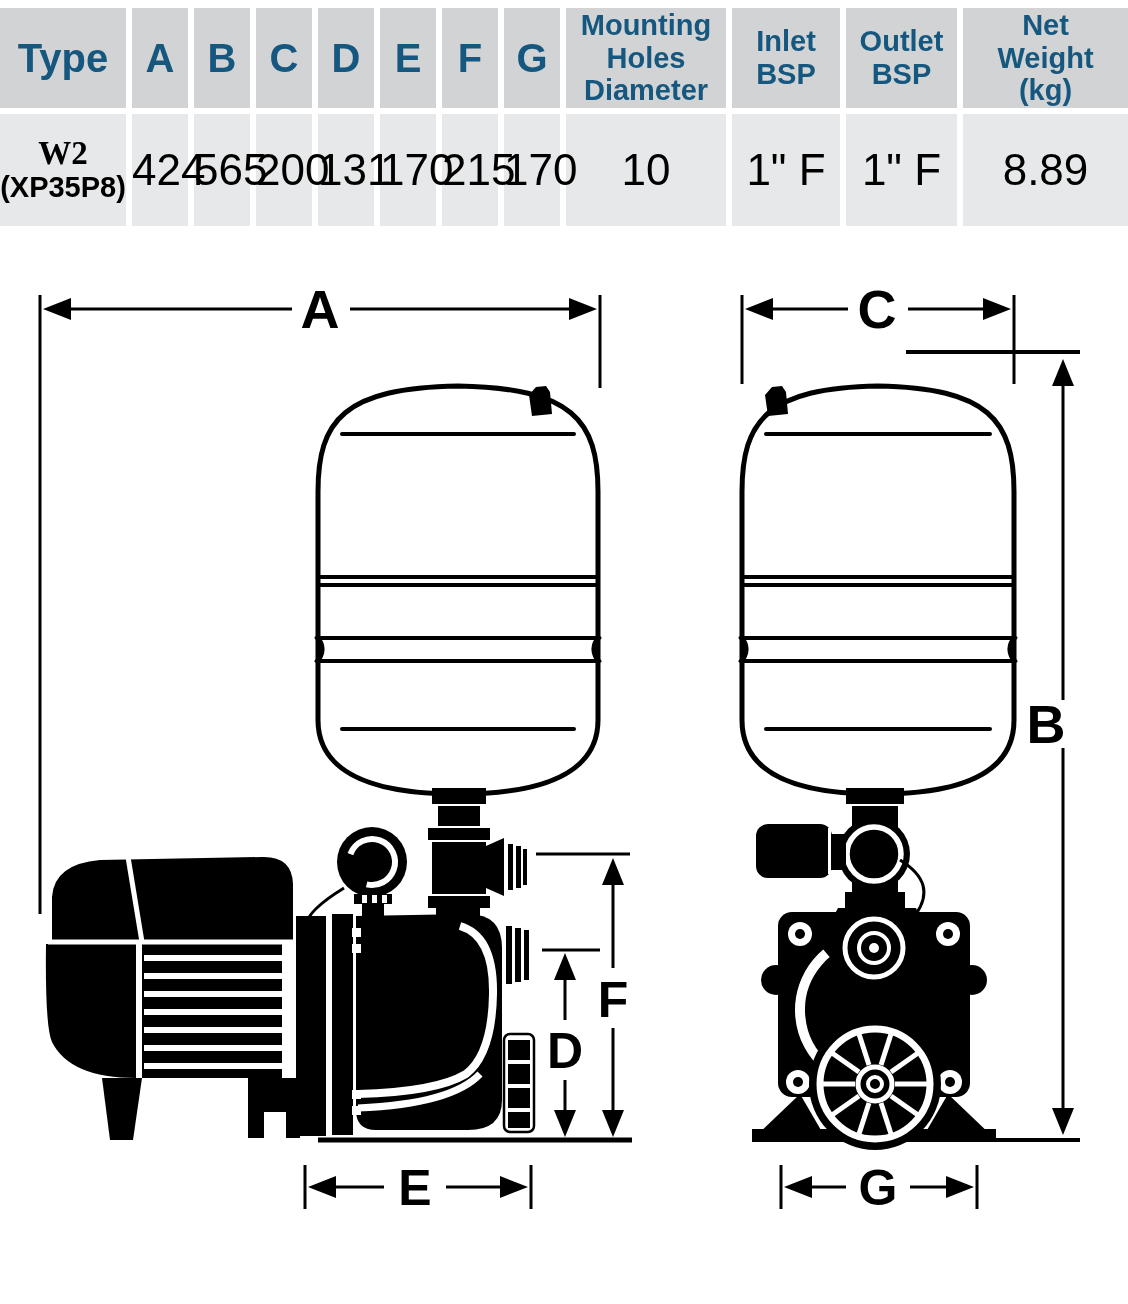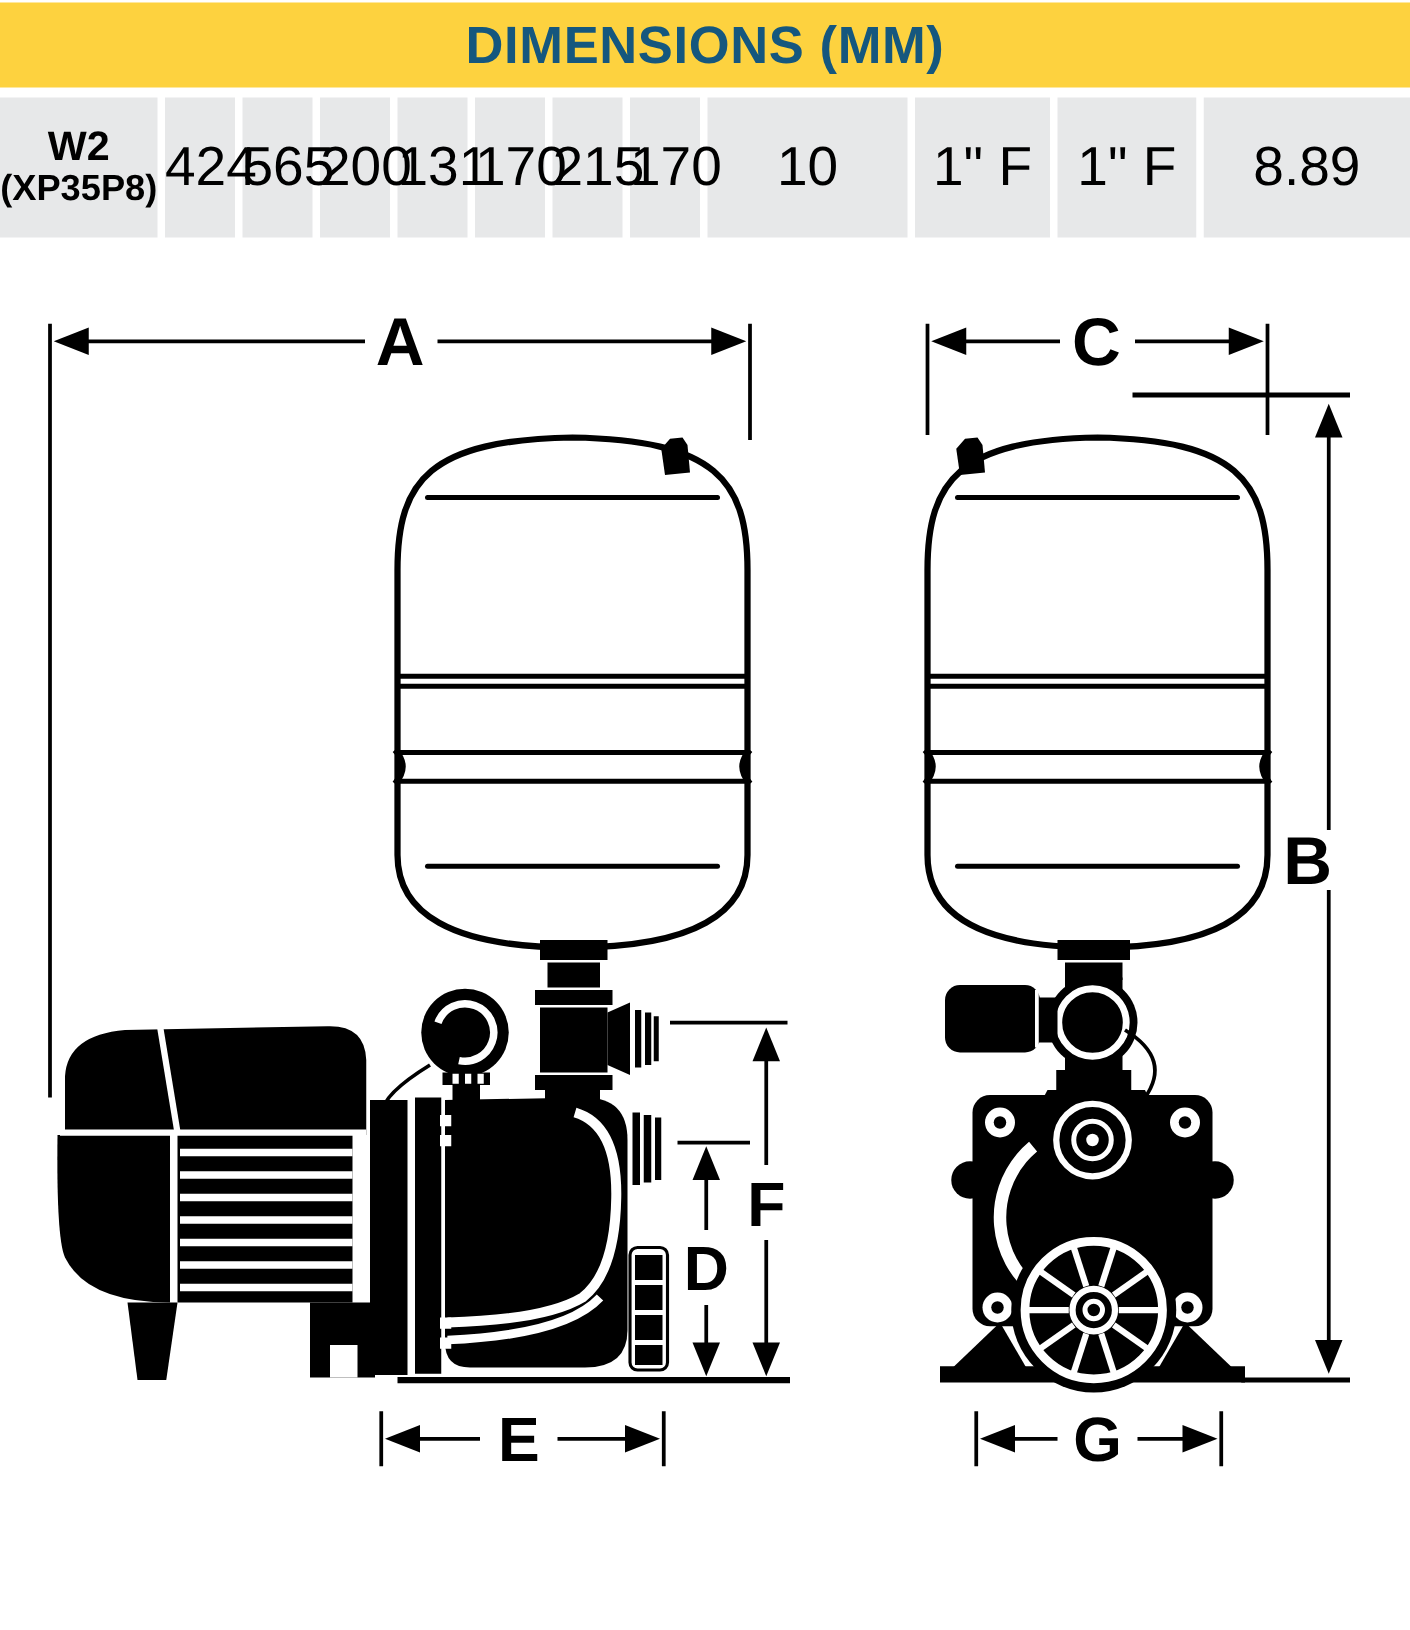--- a/index.html
+++ b/index.html
@@ -13,60 +13,79 @@
   
   table.dims{border-collapse:separate;border-spacing:6px;table-layout:fixed;width:1140px;margin:2px -6px 0 -6px;}
   table.dims th,table.dims td{padding:0;vertical-align:middle;text-align:center;overflow:visible;}
   table.dims th{background:#D1D3D4;height:100px;color:#15577E;font-weight:bold;font-size:40px;line-height:1.05;}
   table.dims th .small{font-size:29px;line-height:1.13;margin:0 auto;}
   table.dims th .w140{width:146px;}
   table.dims th .w104{width:100px;}
   table.dims th .w110{width:106px;}
   table.dims td{background:#E7E8E9;height:112px;color:#000;font-size:44px;white-space:nowrap;}
   td.typecell{font-size:33px;white-space:normal;}
-  .type-main{font-weight:bold;font-size:33px;line-height:1.1;}
+  .type-main{font-weight:bold;font-size:33px;line-height:1.1;font-family:Liberation Serif, serif;}
   .type-sub{font-weight:bold;font-size:29px;line-height:1.15;}
 
   
   .drawing{display:block;margin-top:4px;}
   .ln{stroke:#000;stroke-width:3;fill:none;}
   .ln4{stroke:#000;stroke-width:4;fill:none;}
   .thk{stroke:#000;stroke-width:5;fill:none;}
   .tankline{stroke:#000;stroke-width:4;fill:none;stroke-linecap:round;}
   .blk{fill:#000;stroke:none;}
   .wht{fill:#fff;stroke:none;}
   .wln{stroke:#fff;fill:none;}
   .dimlabel{font-family:"Liberation Sans",sans-serif;font-weight:bold;fill:#000;text-anchor:middle;}
   .fs54{font-size:54px;} .fs50{font-size:50px;}
 </style>
 </head>
 <body>
 
 <div class="page">
 
-  <div class="title-band">
-    <span class="title">DIMENSIONS (MM)</span>
-  </div>
 
   <table class="dims">
     <colgroup>
       <col style="width:126px">
       <col style="width:56px">
         <col style="width:56px">
         <col style="width:56px">
         <col style="width:56px">
       <col style="width:56px">
         <col style="width:56px">
         <col style="width:56px">
       <col style="width:160px">
         <col style="width:108px">
         <col style="width:111px">
         <col style="width:165px">
     </colgroup>
     <tbody>
+        <tr>
+      <th>Type</th>
+      <th>A</th>
+      <th>B</th>
+      <th>C</th>
+      <th>D</th>
+      <th>E</th>
+      <th>F</th>
+      <th>G</th>
+      <th>
+            <div class="small w140">Mounting Holes Diameter</div>
+          </th>
+      <th>
+            <div class="small w104">Inlet BSP</div>
+          </th>
+      <th>
+            <div class="small w110">Outlet BSP</div>
+          </th>
+      <th>
+            <div class="small w110">Net Weight (kg)</div>
+          </th>
+    </tr>
     <tr>
       <td class="typecell">
         <div class="type-main">W2</div>
         <div class="type-sub">(XP35P8)</div>
       </td>
       <td>424</td>
       <td>565</td>
       <td>200</td>
       <td>131</td>
       <td>170</td>

